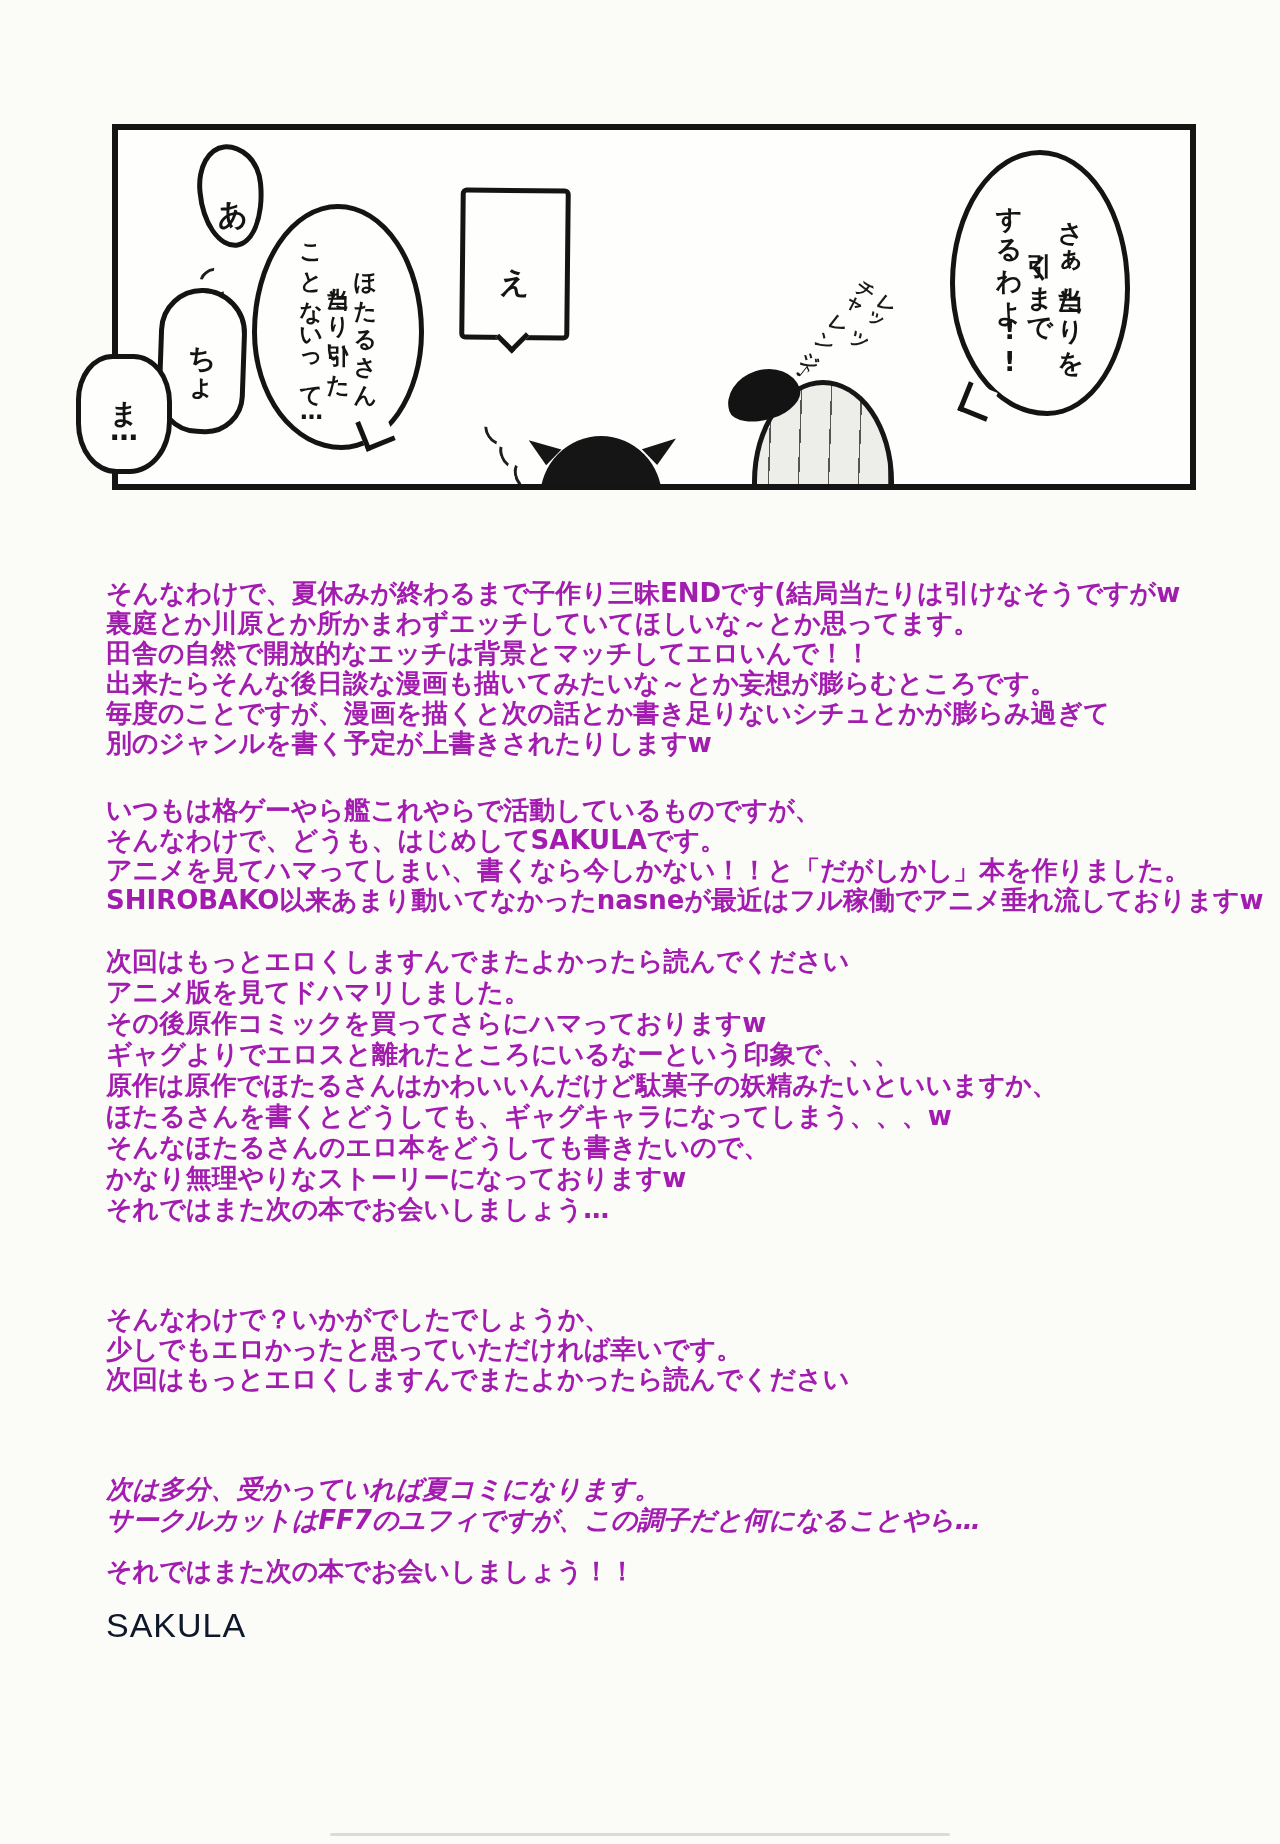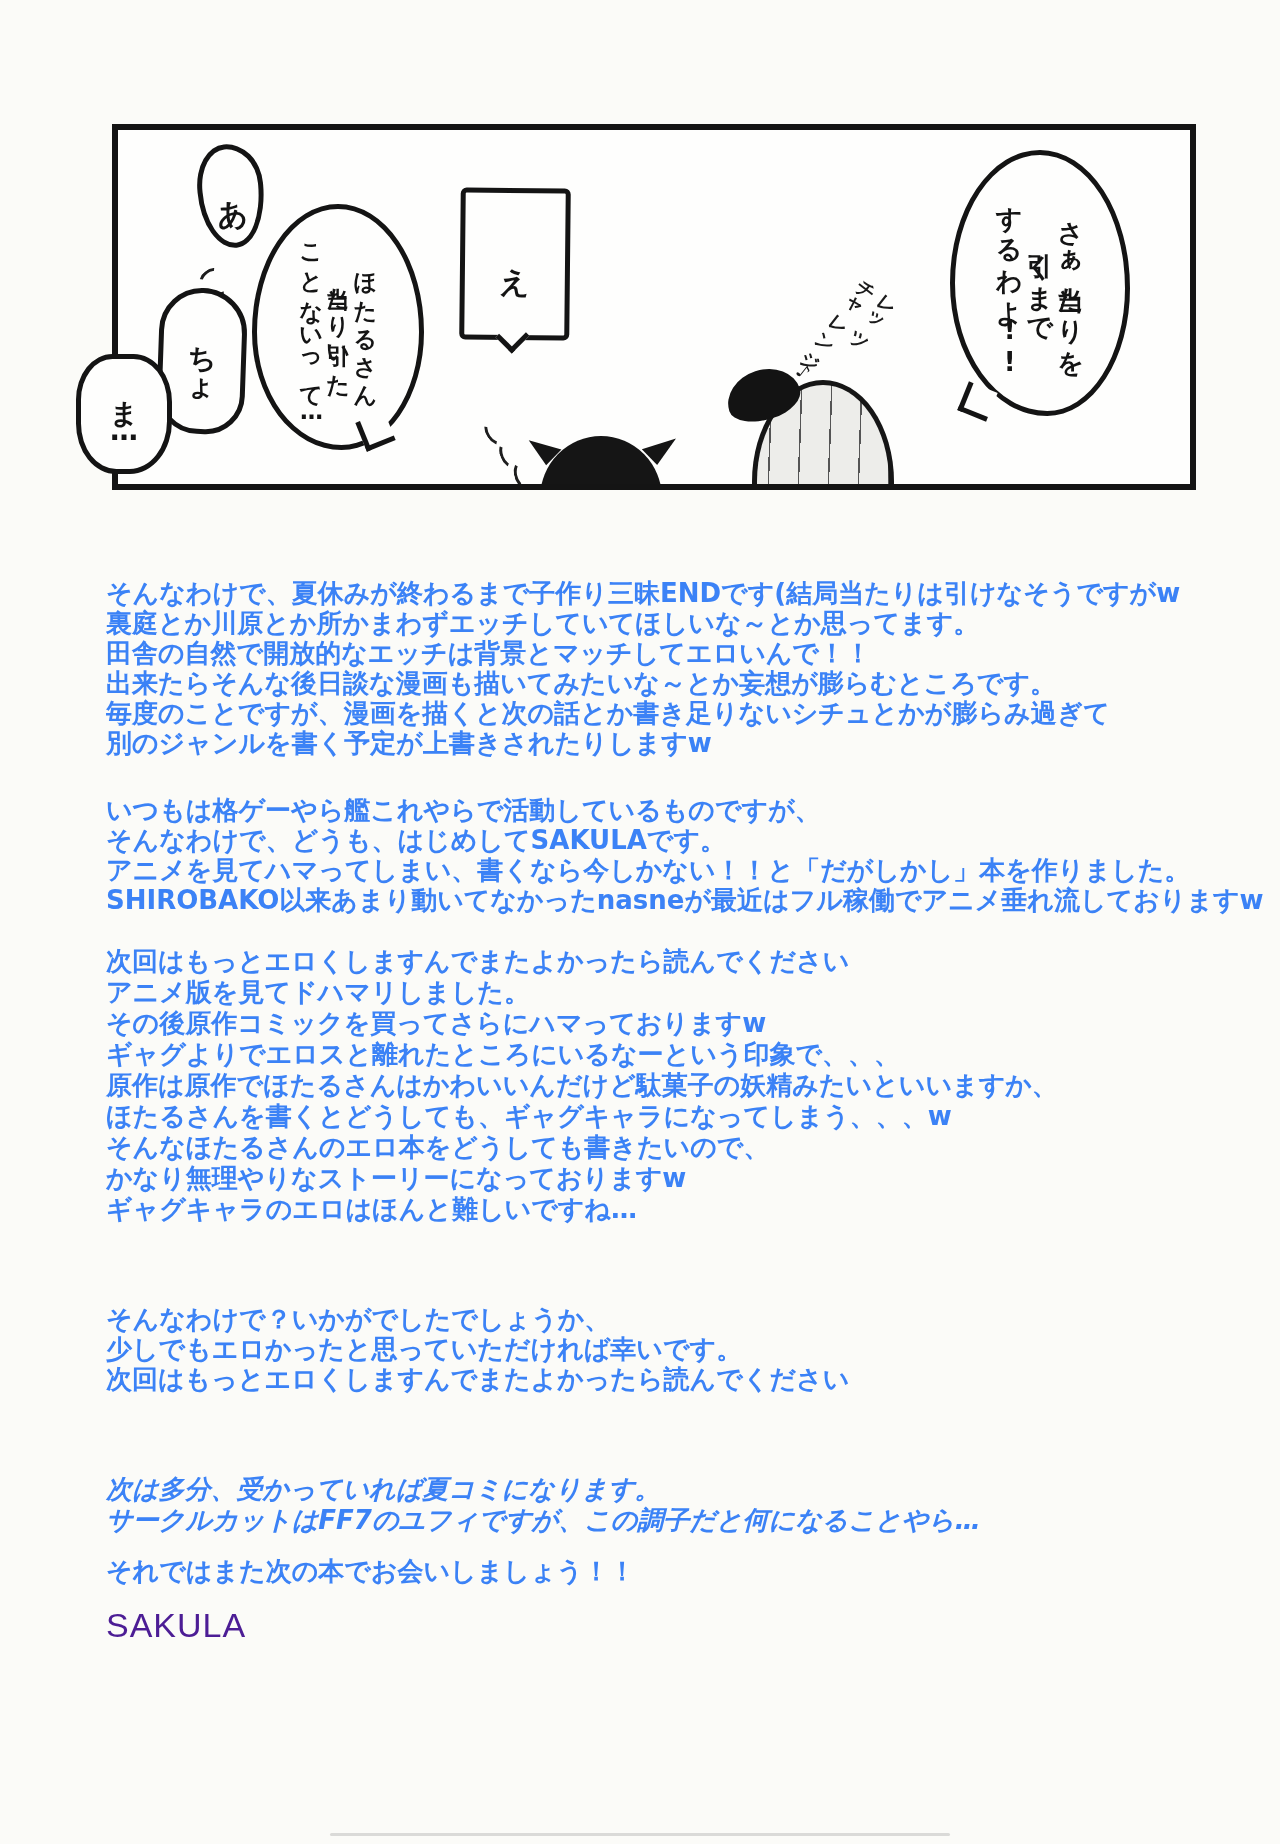--- a/index.html
+++ b/index.html
@@ -95,33 +95,33 @@
     position:absolute;left:822px;top:266px;z-index:3;
     writing-mode:vertical-rl;text-orientation:upright;white-space:pre-line;
     transform:rotate(38deg);font-size:19px;font-weight:700;color:#1b1b1b;
     line-height:1.35;letter-spacing:1px;
   }
 
   
   .para{
     position:absolute;left:106px;width:1120px;
     font-size:26px;font-weight:600;line-height:30px;
-    letter-spacing:0;color:#3b82f6;
+    letter-spacing:0;color:#a21caf;
   }
   .p1{top:578px;}
   .p2{top:795px;}
   .p3{top:946px;line-height:31px;}
   .p4{top:1304px;}
   .p5{top:1474px;line-height:31px;font-style:italic;}
   .p6{top:1544px;margin-top:12px;}
   .line{white-space:nowrap;}
   .signature{
     position:absolute;left:106px;top:1606px;
     font-family:"Liberation Sans","DejaVu Sans",sans-serif;
-    font-size:34px;font-weight:500;letter-spacing:1px;color:#4c1d95;
+    font-size:34px;font-weight:500;letter-spacing:1px;color:#0f172a;
   }
 </style>
 </head>
 <body>
 
 <div class="page">
 
   <div class="panel">
     <div class="head-dark"></div>
     <div class="head-light"></div>
@@ -181,21 +181,21 @@
 
   <div class="para p3">
     <div class="line">次回はもっとエロくしますんでまたよかったら読んでください</div>
     <div class="line">アニメ版を見てドハマリしました。</div>
     <div class="line">その後原作コミックを買ってさらにハマっておりますw</div>
     <div class="line">ギャグよりでエロスと離れたところにいるなーという印象で、、、</div>
     <div class="line">原作は原作でほたるさんはかわいいんだけど駄菓子の妖精みたいといいますか、</div>
     <div class="line">ほたるさんを書くとどうしても、ギャグキャラになってしまう、、、w</div>
     <div class="line">そんなほたるさんのエロ本をどうしても書きたいので、</div>
     <div class="line">かなり無理やりなストーリーになっておりますw</div>
-    <div class="line">ギャグキャラのエロはほんと難しいですね…</div>
+    <div class="line">それではまた次の本でお会いしましょう…</div>
   </div>
 
   <div class="para p4">
     <div class="line">そんなわけで？いかがでしたでしょうか、</div>
     <div class="line">少しでもエロかったと思っていただければ幸いです。</div>
     <div class="line">次回はもっとエロくしますんでまたよかったら読んでください</div>
   </div>
 
   <div class="para p5">
     <div class="line">次は多分、受かっていれば夏コミになります。</div>

